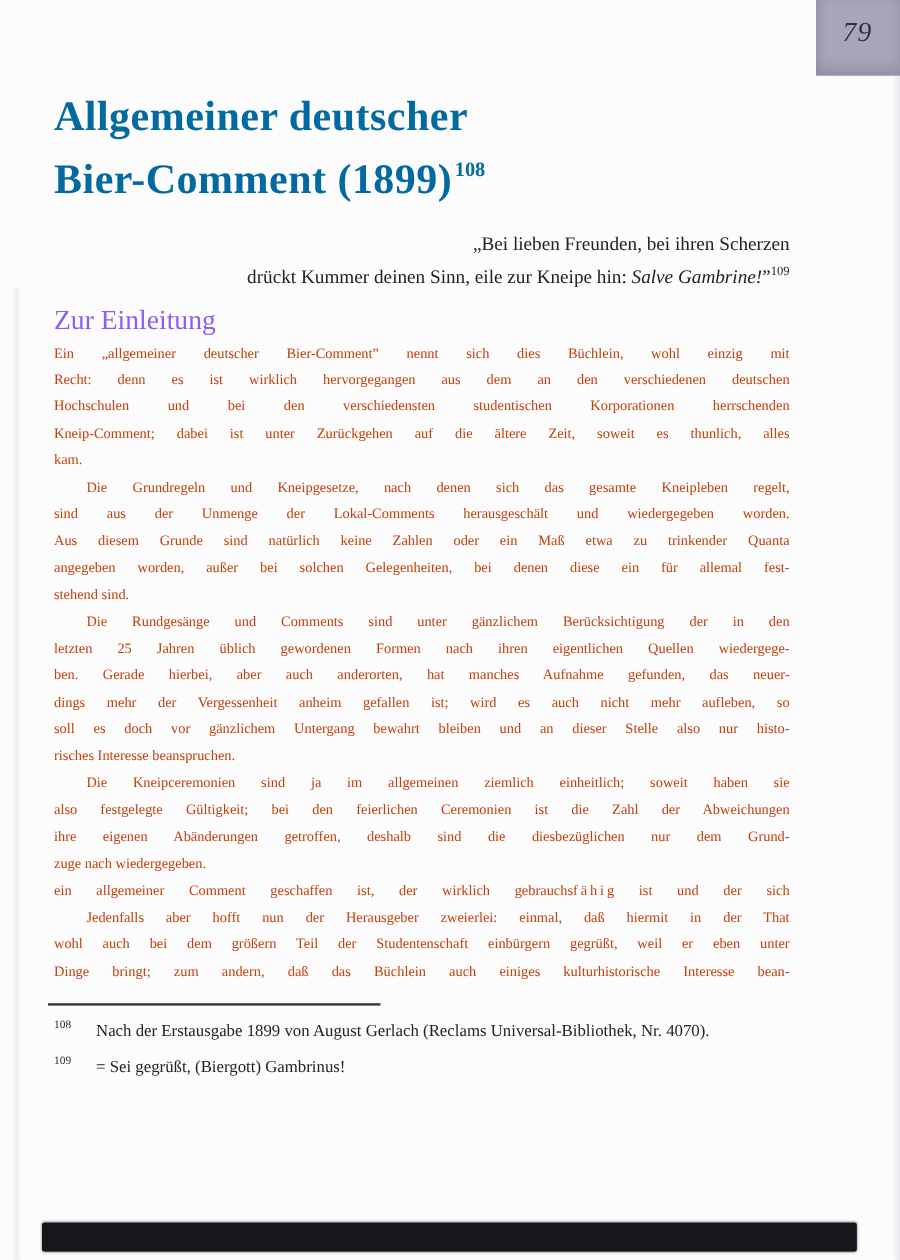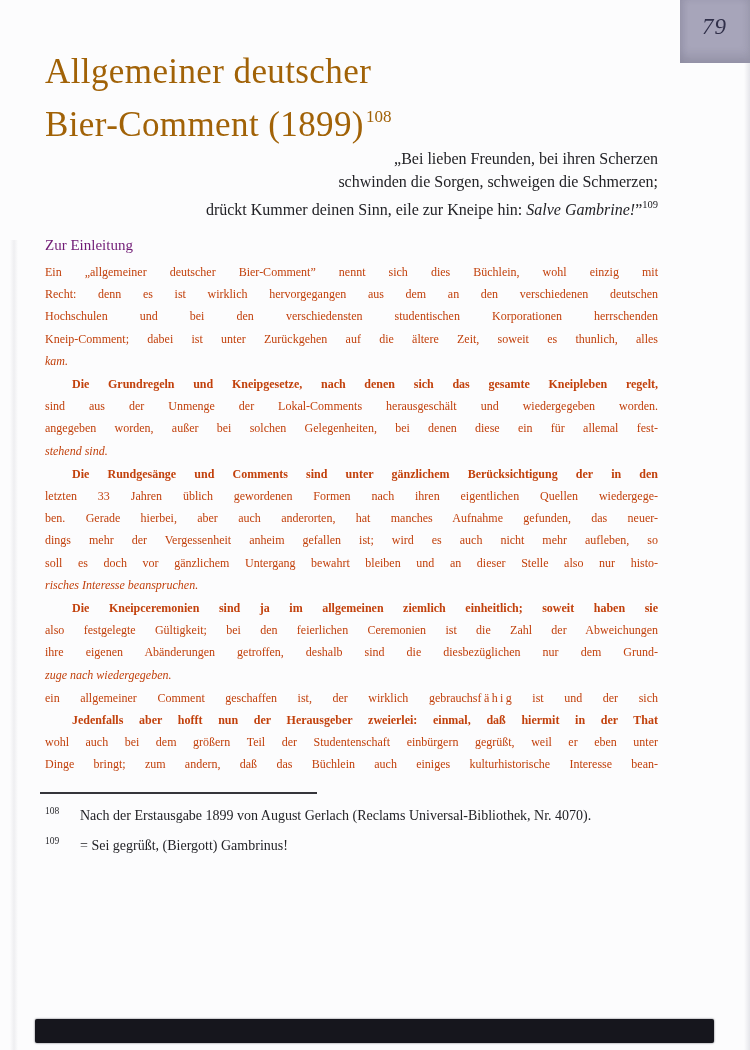--- a/index.html
+++ b/index.html
@@ -23,58 +23,59 @@
   .page-num {
     position: absolute;
     left: 22px; top: 14px;
     font-style: italic;
     font-size: 23px;
     color: #31304a;
     letter-spacing: 1px;
   }
   .content { padding: 0 92px 0 45px; }
   .title {
-    margin: 49px 0 0 0;
-    font-weight: 400;
+    margin: 74px 0 0 0;
+    font-weight: 700;
     font-size: 35px;
     line-height: 45px;
-    color: #a16207;
+    color: #0369a1;
     letter-spacing: 0.4px;
   }
   .title .fn-ref {
     font-size: 17px;
     vertical-align: 14px;
     margin-left: 2px;
     letter-spacing: 0;
   }
   .epigraph {
+    margin-top: 20px;
     text-align: right;
     font-size: 16px;
     line-height: 23px;
     color: #222226;
   }
   .epigraph .it { font-style: italic; }
   .epigraph .fn-ref { font-size: 10.5px; vertical-align: 7px; }
   .section-heading {
     margin: 12px 0 4px 0;
     font-weight: 400;
-    font-size: 15px;
+    font-size: 23px;
     line-height: 24px;
-    color: #701a75;
+    color: #8b5cf6;
   }
   .body-text { font-size: 12px; color: #c2410c; }
   .para { margin: 0 0 1px 0; }
   .bline {
     line-height: 22.2px;
     white-space: nowrap;
     text-align: justify;
     text-align-last: justify;
   }
-  .bline.last-short { text-align-last: left; font-style: italic; }
-  .bline.indent { text-indent: 27px; font-weight: bold; }
+  .bline.last-short { text-align-last: left; }
+  .bline.indent { text-indent: 27px; }
   .fn-rule {
     margin: 16px 0 8px -5px;
     width: 277px; height: 2px;
     background: #35353a;
   }
   .footnotes { font-size: 14px; line-height: 19px; color: #232327; }
   .footnote { margin-bottom: 7px; }
   .footnote .fn-num {
     display: inline-block;
     width: 35px;
@@ -115,43 +116,43 @@
 
   <div class="content">
 
     <h1 class="title" id="title">
         <div>Allgemeiner deutscher</div>
         <div>Bier-Comment (1899)<span class="fn-ref">108</span></div>
       </h1>
 
     <div class="epigraph" id="epigraph">
         <div><span>„Bei lieben Freunden, bei ihren Scherzen</span></div>
-        <div><span>schwinden die Sorgen, schweigen die Schmerzen;</span></div>
         <div><span>drückt Kummer deinen Sinn, eile zur Kneipe hin: </span><span class="it">Salve Gambrine!</span><span>”</span><span class="fn-ref">109</span></div>
       </div>
 
     <h2 class="section-heading">Zur Einleitung</h2>
 
     <div class="body-text" id="body-text">
         <div class="para">
           <div class="bline">Ein „allgemeiner deutscher Bier-Comment” nennt sich dies Büchlein, wohl einzig mit</div>
           <div class="bline">Recht: denn es ist wirklich hervorgegangen aus dem an den verschiedenen deutschen</div>
           <div class="bline">Hochschulen und bei den verschiedensten studentischen Korporationen herrschenden</div>
           <div class="bline">Kneip-Comment; dabei ist unter Zurückgehen auf die ältere Zeit, soweit es thunlich, alles</div>
           <div class="bline last-short">kam.</div>
         </div>
         <div class="para">
           <div class="bline indent">Die Grundregeln und Kneipgesetze, nach denen sich das gesamte Kneipleben regelt,</div>
           <div class="bline">sind aus der Unmenge der Lokal-Comments herausgeschält und wiedergegeben worden.</div>
+          <div class="bline">Aus diesem Grunde sind natürlich keine Zahlen oder ein Maß etwa zu trinkender Quanta</div>
           <div class="bline">angegeben worden, außer bei solchen Gelegenheiten, bei denen diese ein für allemal fest-</div>
           <div class="bline last-short">stehend sind.</div>
         </div>
         <div class="para">
           <div class="bline indent">Die Rundgesänge und Comments sind unter gänzlichem Berücksichtigung der in den</div>
-          <div class="bline">letzten 33 Jahren üblich gewordenen Formen nach ihren eigentlichen Quellen wiedergege-</div>
+          <div class="bline">letzten 25 Jahren üblich gewordenen Formen nach ihren eigentlichen Quellen wiedergege-</div>
           <div class="bline">ben. Gerade hierbei, aber auch anderorten, hat manches Aufnahme gefunden, das neuer-</div>
           <div class="bline">dings mehr der Vergessenheit anheim gefallen ist; wird es auch nicht mehr aufleben, so</div>
           <div class="bline">soll es doch vor gänzlichem Untergang bewahrt bleiben und an dieser Stelle also nur histo-</div>
           <div class="bline last-short">risches Interesse beanspruchen.</div>
         </div>
         <div class="para">
           <div class="bline indent">Die Kneipceremonien sind ja im allgemeinen ziemlich einheitlich; soweit haben sie</div>
           <div class="bline">also festgelegte Gültigkeit; bei den feierlichen Ceremonien ist die Zahl der Abweichungen</div>
           <div class="bline">ihre eigenen Abänderungen getroffen, deshalb sind die diesbezüglichen nur dem Grund-</div>
           <div class="bline last-short">zuge nach wiedergegeben.</div>

